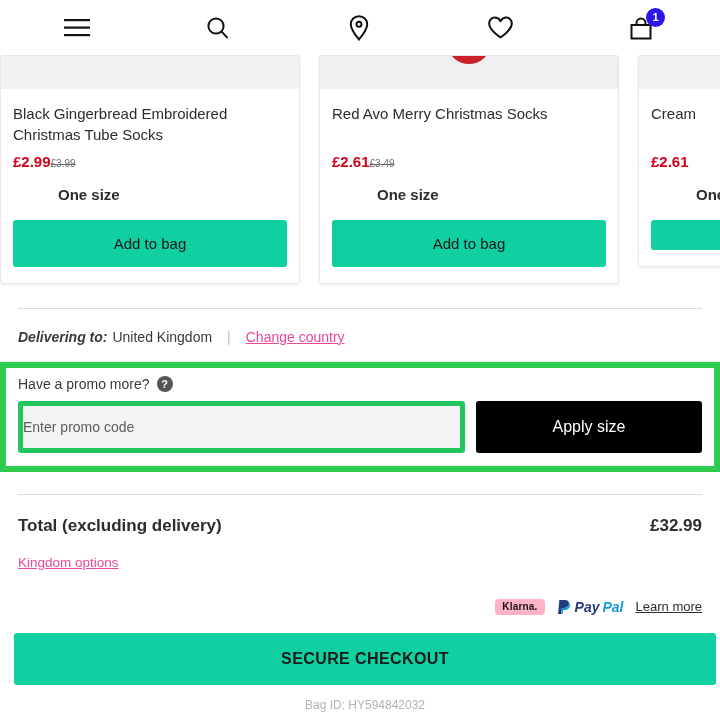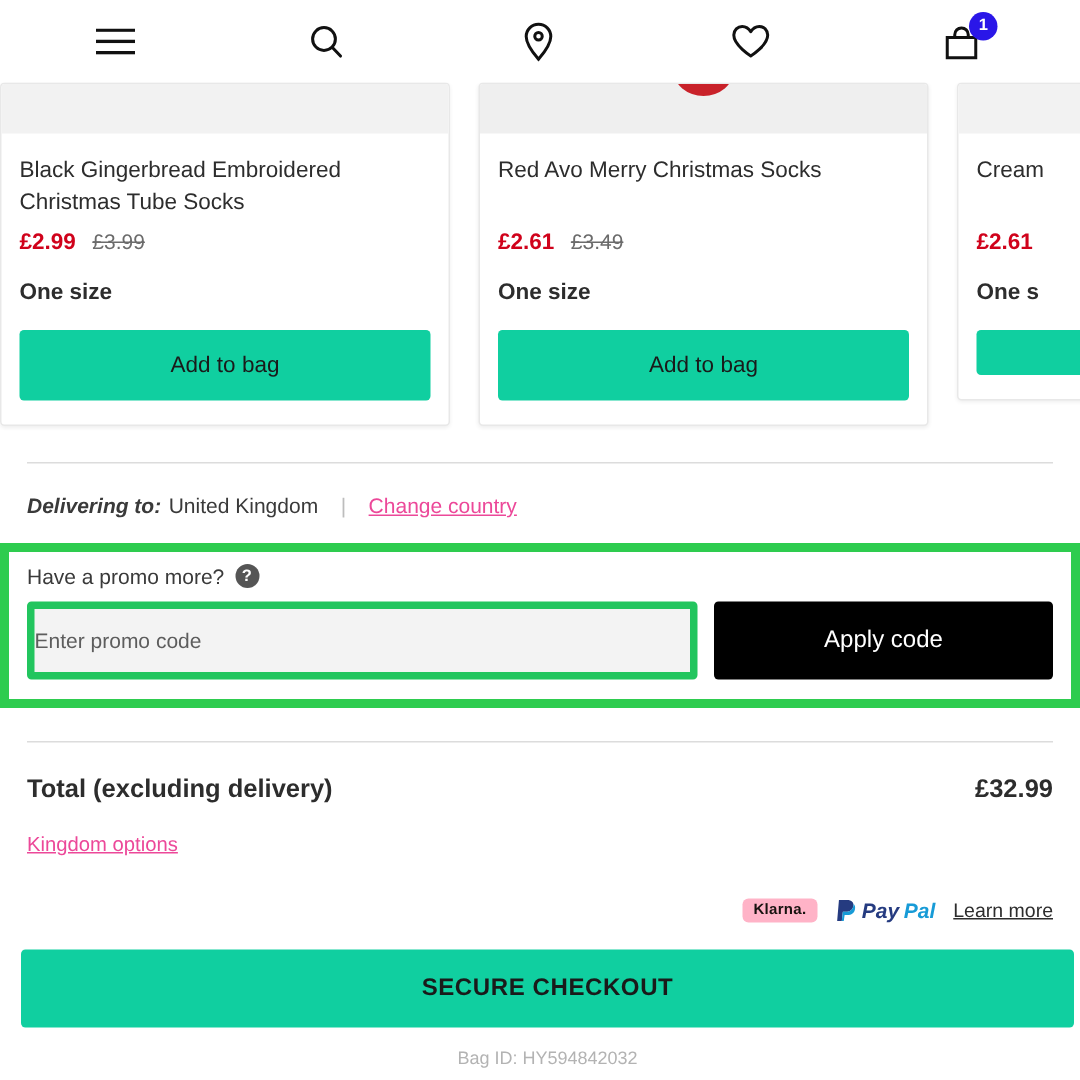--- a/index.html
+++ b/index.html
@@ -97,38 +97,38 @@
     font-size: 15px;
     line-height: 21px;
     color: #2d2d2d;
     min-height: 42px;
     margin: 0 0 8px 0;
     font-weight: 400;
   }
   .price-row {
     display: flex;
     align-items: baseline;
-    gap: 11px;
     margin-bottom: 16px;
   }
   .price-now {
     color: #d0021b;
     font-weight: 700;
     font-size: 15px;
   }
   .price-was {
     color: #6b6b6b;
-    font-size: 14px;
+    font-size: 10px;
     text-decoration: line-through;
   }
   .card-size {
     font-size: 15px;
     font-weight: 700;
     color: #2d2d2d;
     margin-bottom: 17px;
+    margin-left: 45px;
   }
   .btn-add {
     display: block;
     width: 100%;
     border: 0;
     background: #10cfa0;
     color: #1a1a1a;
     font-size: 15px;
     font-family: "Liberation Sans", sans-serif;
     border-radius: 3px;
@@ -412,21 +412,21 @@
   <span class="link-ul">Change country</span>
 </div>
 
 <div class="promo-outer">
   <div class="promo-label-row">
     <span class="promo-label">Have a promo more?</span>
     <span class="help-icon">?</span>
   </div>
   <div class="promo-input-row">
     <input class="promo-input" type="text" placeholder="Enter promo code" style="">
-    <button class="btn-apply">Apply code</button>
+    <button class="btn-apply">Apply size</button>
   </div>
 </div>
 
 <div class="divider2"></div>
 
 <div class="total-row">
   <span class="total-label">Total (excluding delivery)</span>
   <span class="total-value">£32.99</span>
 </div>
 

